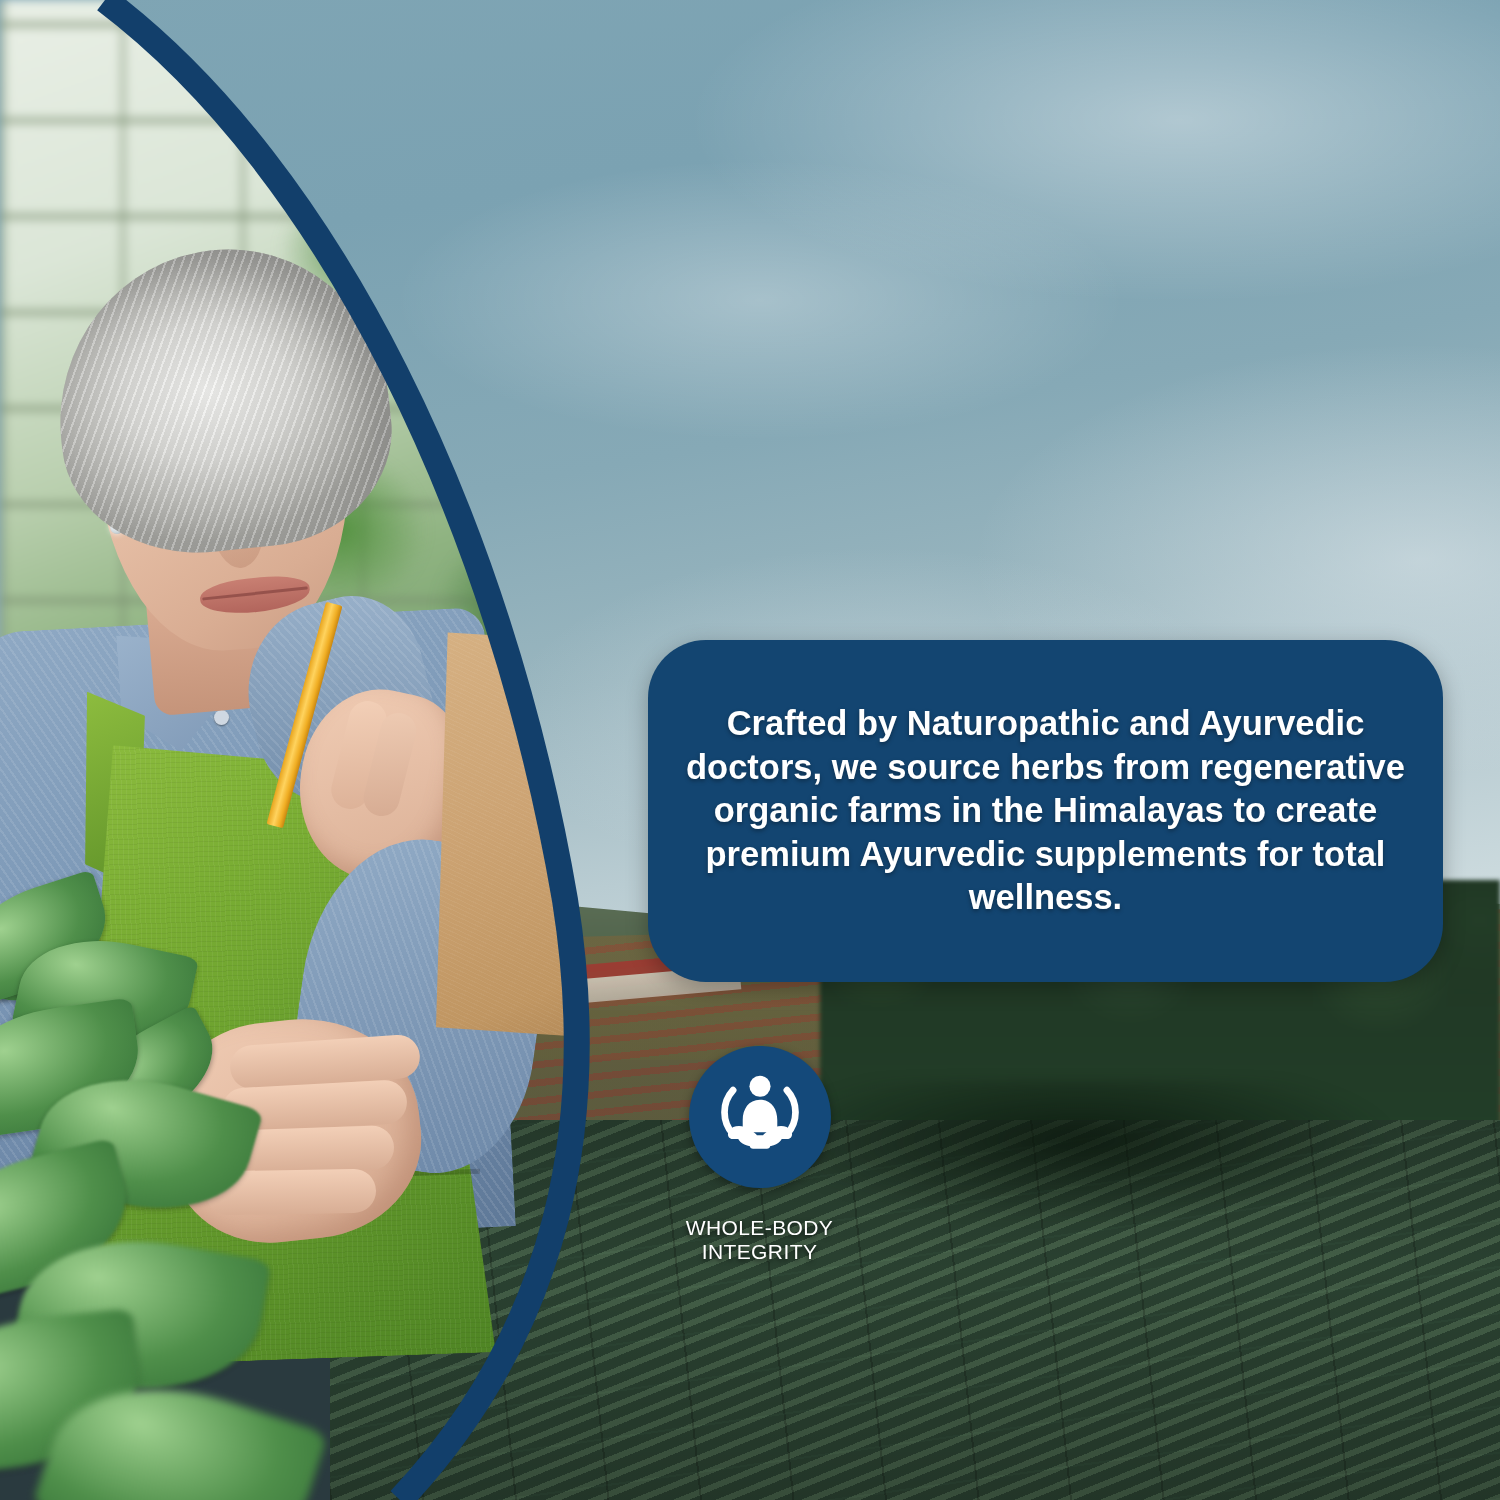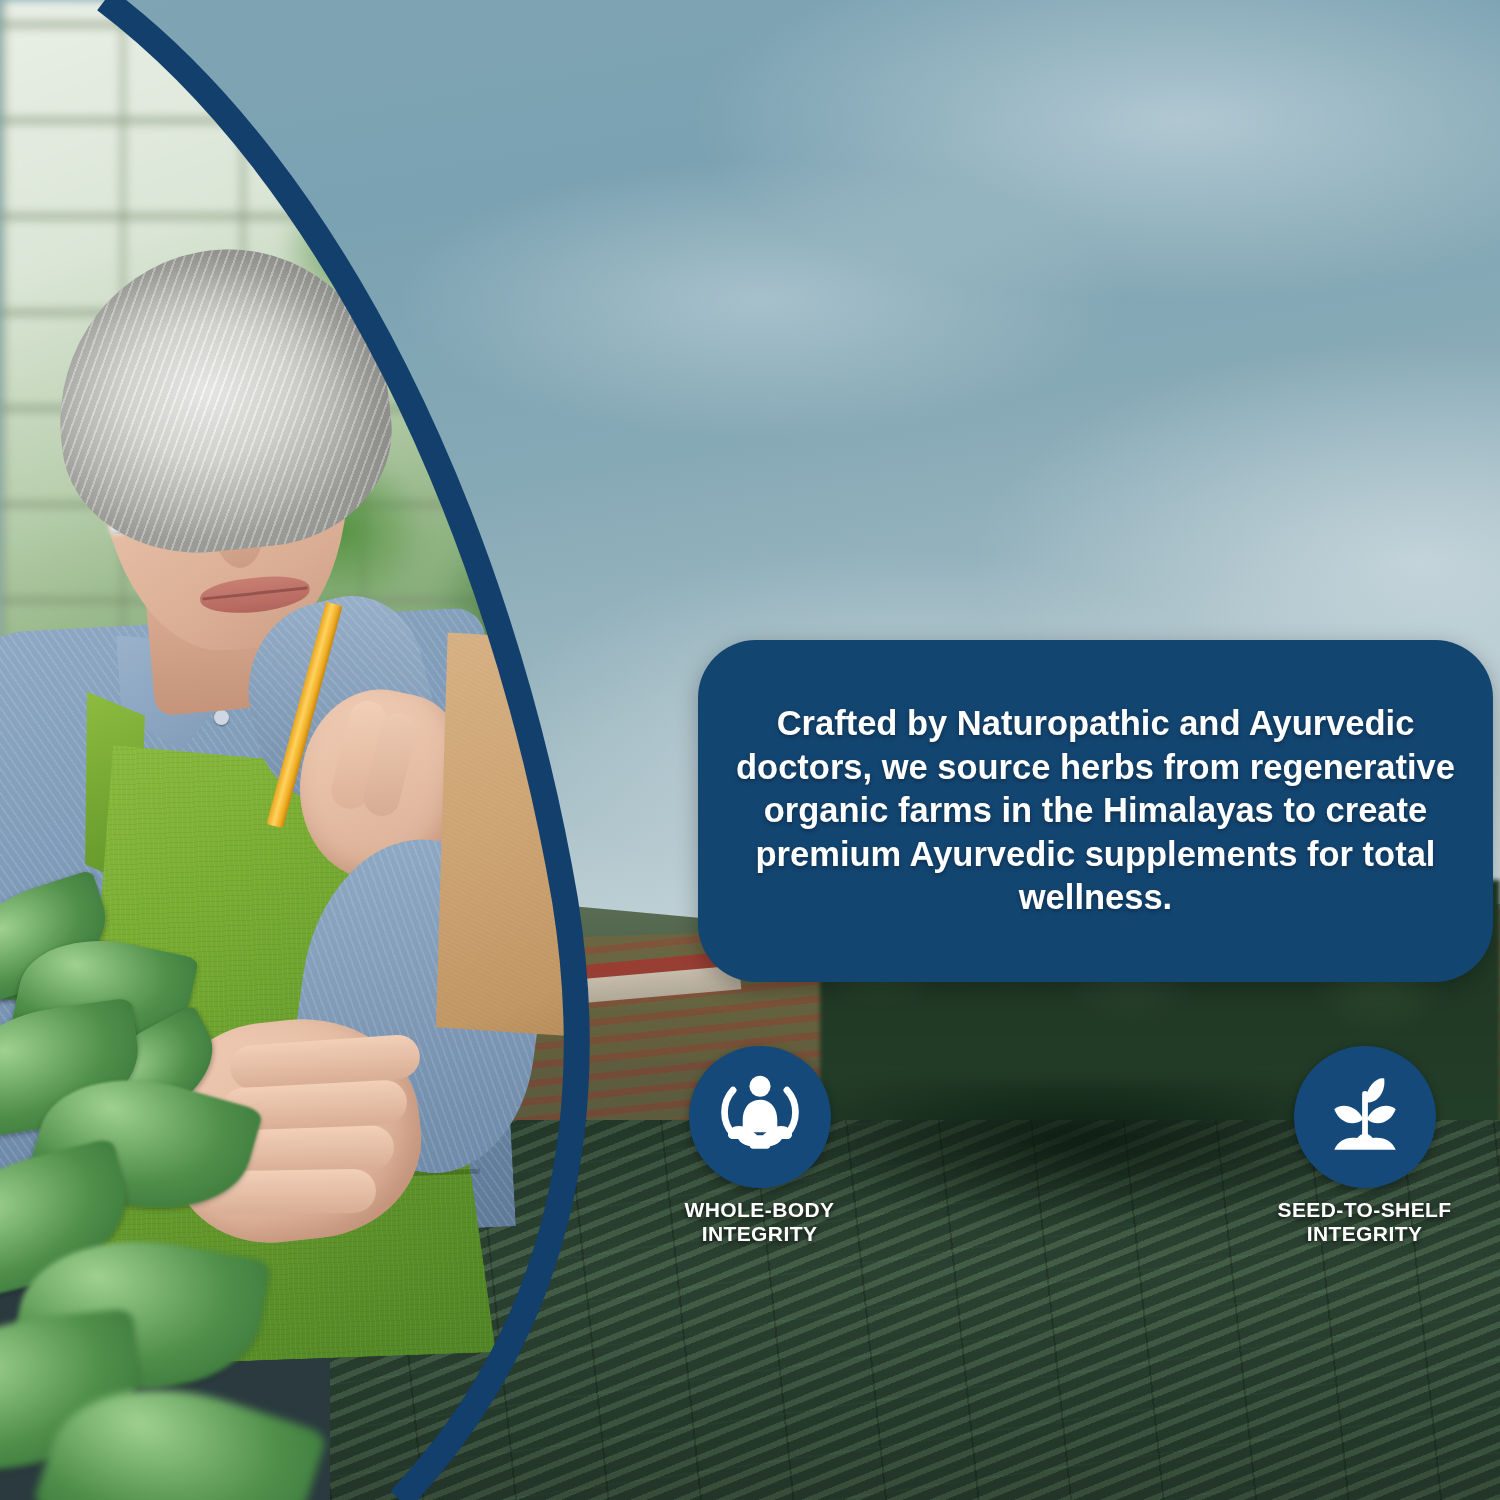--- a/index.html
+++ b/index.html
@@ -296,21 +296,21 @@
     display:block;font-weight:bold;font-stretch:condensed;
     text-shadow:0 3px 7px rgba(20,40,60,.45);
   }
   .hl1{font-size:118px;color:#ffffff;transform:scaleX(1.04);}
   .hl2{font-size:118px;color:#ffffff;transform:scaleX(1.04);}
   .hl3{font-size:148px;color:#f9685b;transform:scaleX(1.02);margin-top:-4px;}
   .hl4{font-size:118px;color:#f9685b;transform:scaleX(1.02);margin-top:-10px;}
 
   
   .panel{
-    position:absolute;left:698px;top:640px;width:795px;height:342px;
+    position:absolute;left:648px;top:640px;width:795px;height:342px;
     background:#134571;border-radius:58px;
     display:flex;align-items:center;justify-content:center;
     box-shadow:0 6px 22px rgba(0,0,0,.28);
   }
   .panel-text{
     color:#fff;font-size:34.5px;font-weight:bold;line-height:1.26;
     text-align:center;padding:0 38px;
     text-shadow:0 2px 4px rgba(0,0,0,.35);
   }
 
@@ -319,21 +319,21 @@
     position:absolute;left:662px;top:1046px;width:800px;height:240px;
     display:flex;justify-content:space-between;
   }
   .icon-cell{width:195px;display:flex;flex-direction:column;align-items:center;}
   .icon-circle{
     width:142px;height:142px;border-radius:50%;background:#14497a;
     display:flex;align-items:center;justify-content:center;
     box-shadow:0 3px 10px rgba(0,0,0,.35);
   }
   .icon-label{
-    margin-top:10px;color:#fff;font-size:21px;font-weight:bold;
+    margin-top:28px;color:#fff;font-size:21px;font-weight:normal;
     letter-spacing:.4px;text-align:center;line-height:1.14;
     text-shadow:0 2px 5px rgba(0,0,0,.75);
   }
 </style>
 </head>
 <body>
 
 <div class="stage">
 
   <div class="bg">
@@ -437,31 +437,16 @@
           <path d="M40,78 C 44,72 56,72 60,78 C 62,81 59,84 56,83 L44,83 C 41,84 38,81 40,78 Z" fill="#fff"></path>
         </svg>
       </div>
       <div class="icon-label">
         <span>WHOLE-BODY</span><br>
         <span>INTEGRITY</span>
       </div>
     </div>
 
 
-    <div class="icon-cell">
-      <div class="icon-circle">
-        <svg width="96" height="96" viewBox="0 0 100 100">
-          <path d="M50,80 L50,26" stroke="#fff" stroke-width="6" stroke-linecap="round" fill="none"></path>
-          <path d="M50,34 C 52,16 64,8 70,10 C 72,26 60,38 50,34 Z" fill="#fff"></path>
-          <path d="M48,52 C 40,36 24,36 18,42 C 24,58 40,60 48,52 Z" fill="#fff"></path>
-          <path d="M52,52 C 60,36 76,36 82,42 C 76,58 60,60 52,52 Z" fill="#fff"></path>
-          <path d="M18,84 C 22,74 32,70 42,72 C 46,66 54,66 58,72 C 68,70 78,74 82,84 Z" fill="#fff"></path>
-        </svg>
-      </div>
-      <div class="icon-label">
-        <span>SEED-TO-SHELF</span><br>
-        <span>INTEGRITY</span>
-      </div>
-    </div>
 
 
   </div>
 </div>
 
 </body></html>

